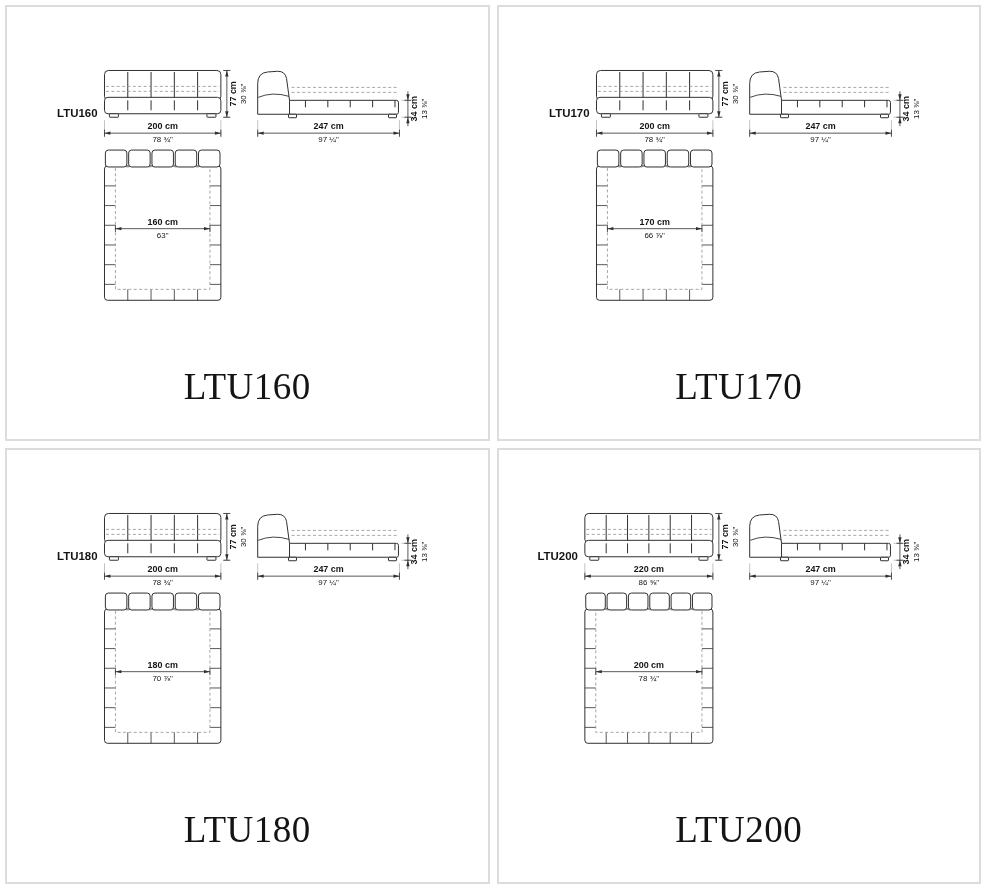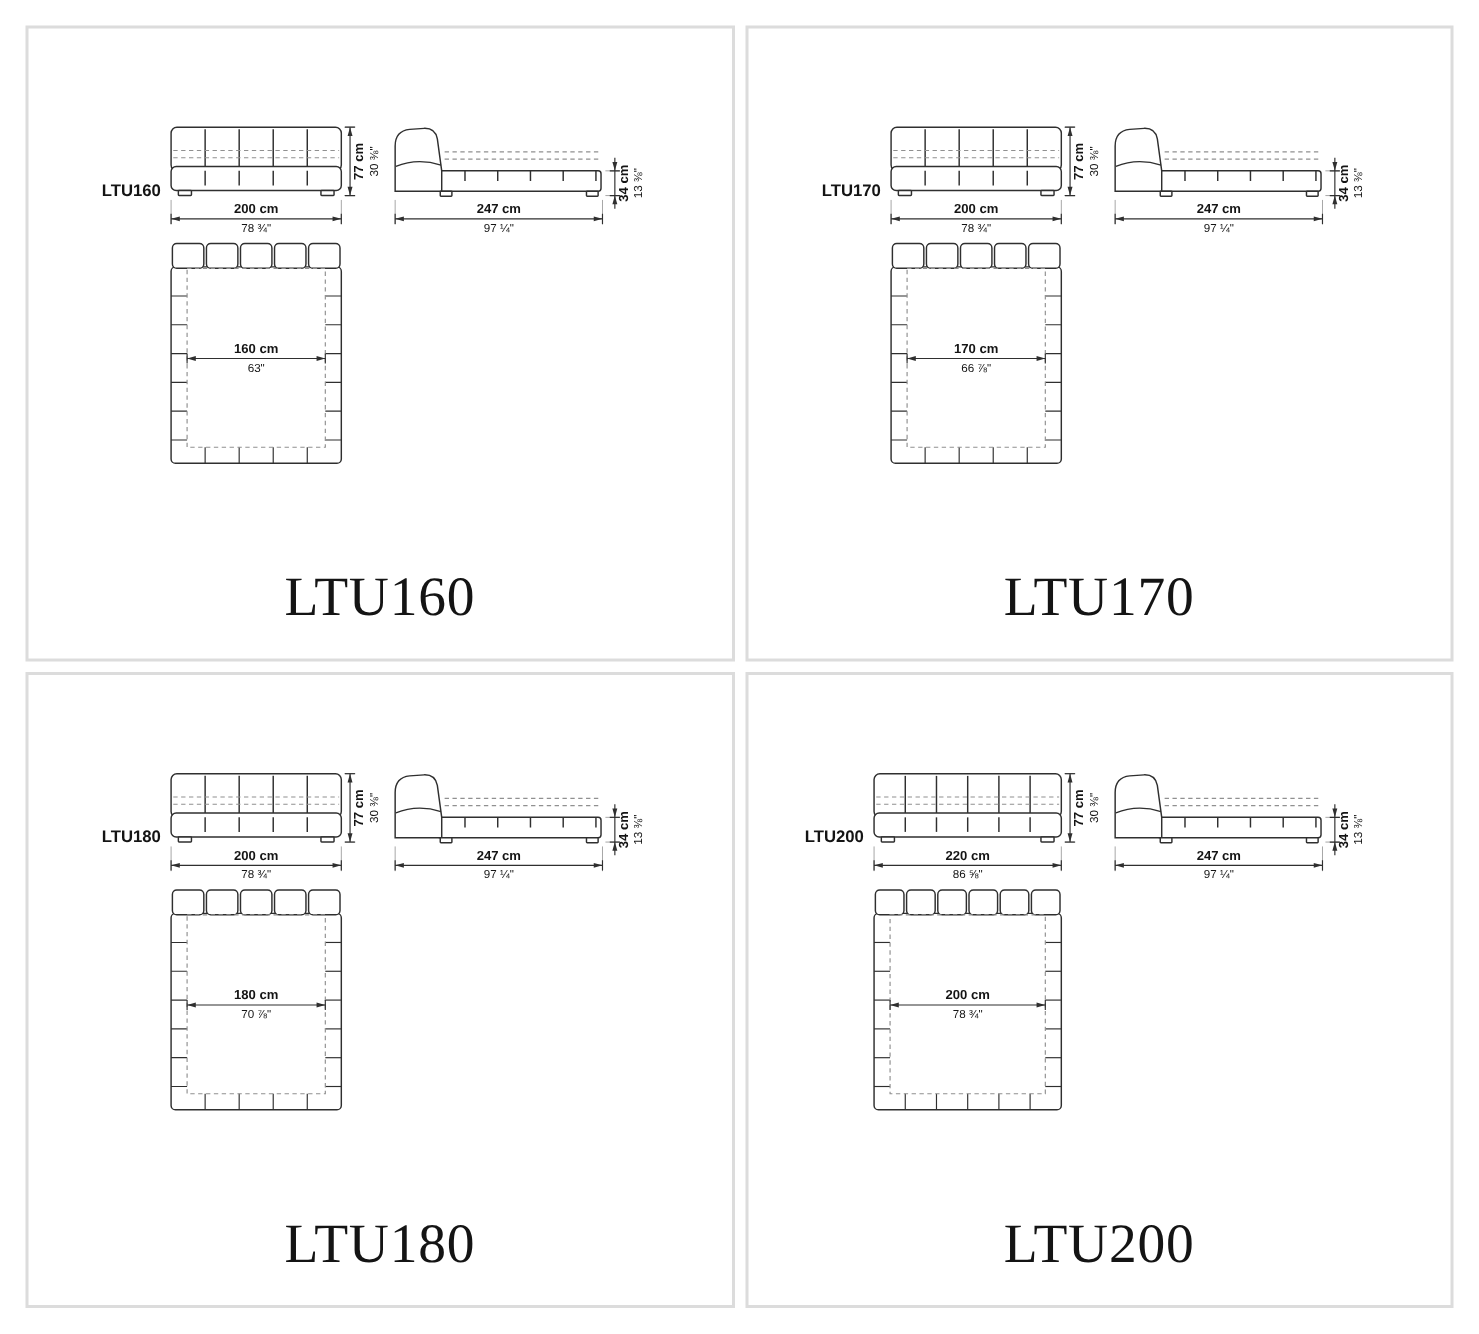--- a/index.html
+++ b/index.html
@@ -6,21 +6,21 @@
   html,body { background:#ffffff; }
   body {
     width:986px; height:889px; overflow:hidden;
     font-family:"Liberation Sans", sans-serif;
   }
   .grid {
     display:grid;
     grid-template-columns:1fr 1fr;
     grid-template-rows:1fr 1fr;
     gap:7px;
-    padding:17px;
+    padding:5px;
     width:986px; height:889px;
   }
   .panel {
     background:#ffffff;
     border:2px solid #dcdcdc;
     position:relative;
     display:flex;
     flex-direction:column;
     align-items:center;
     overflow:hidden;

